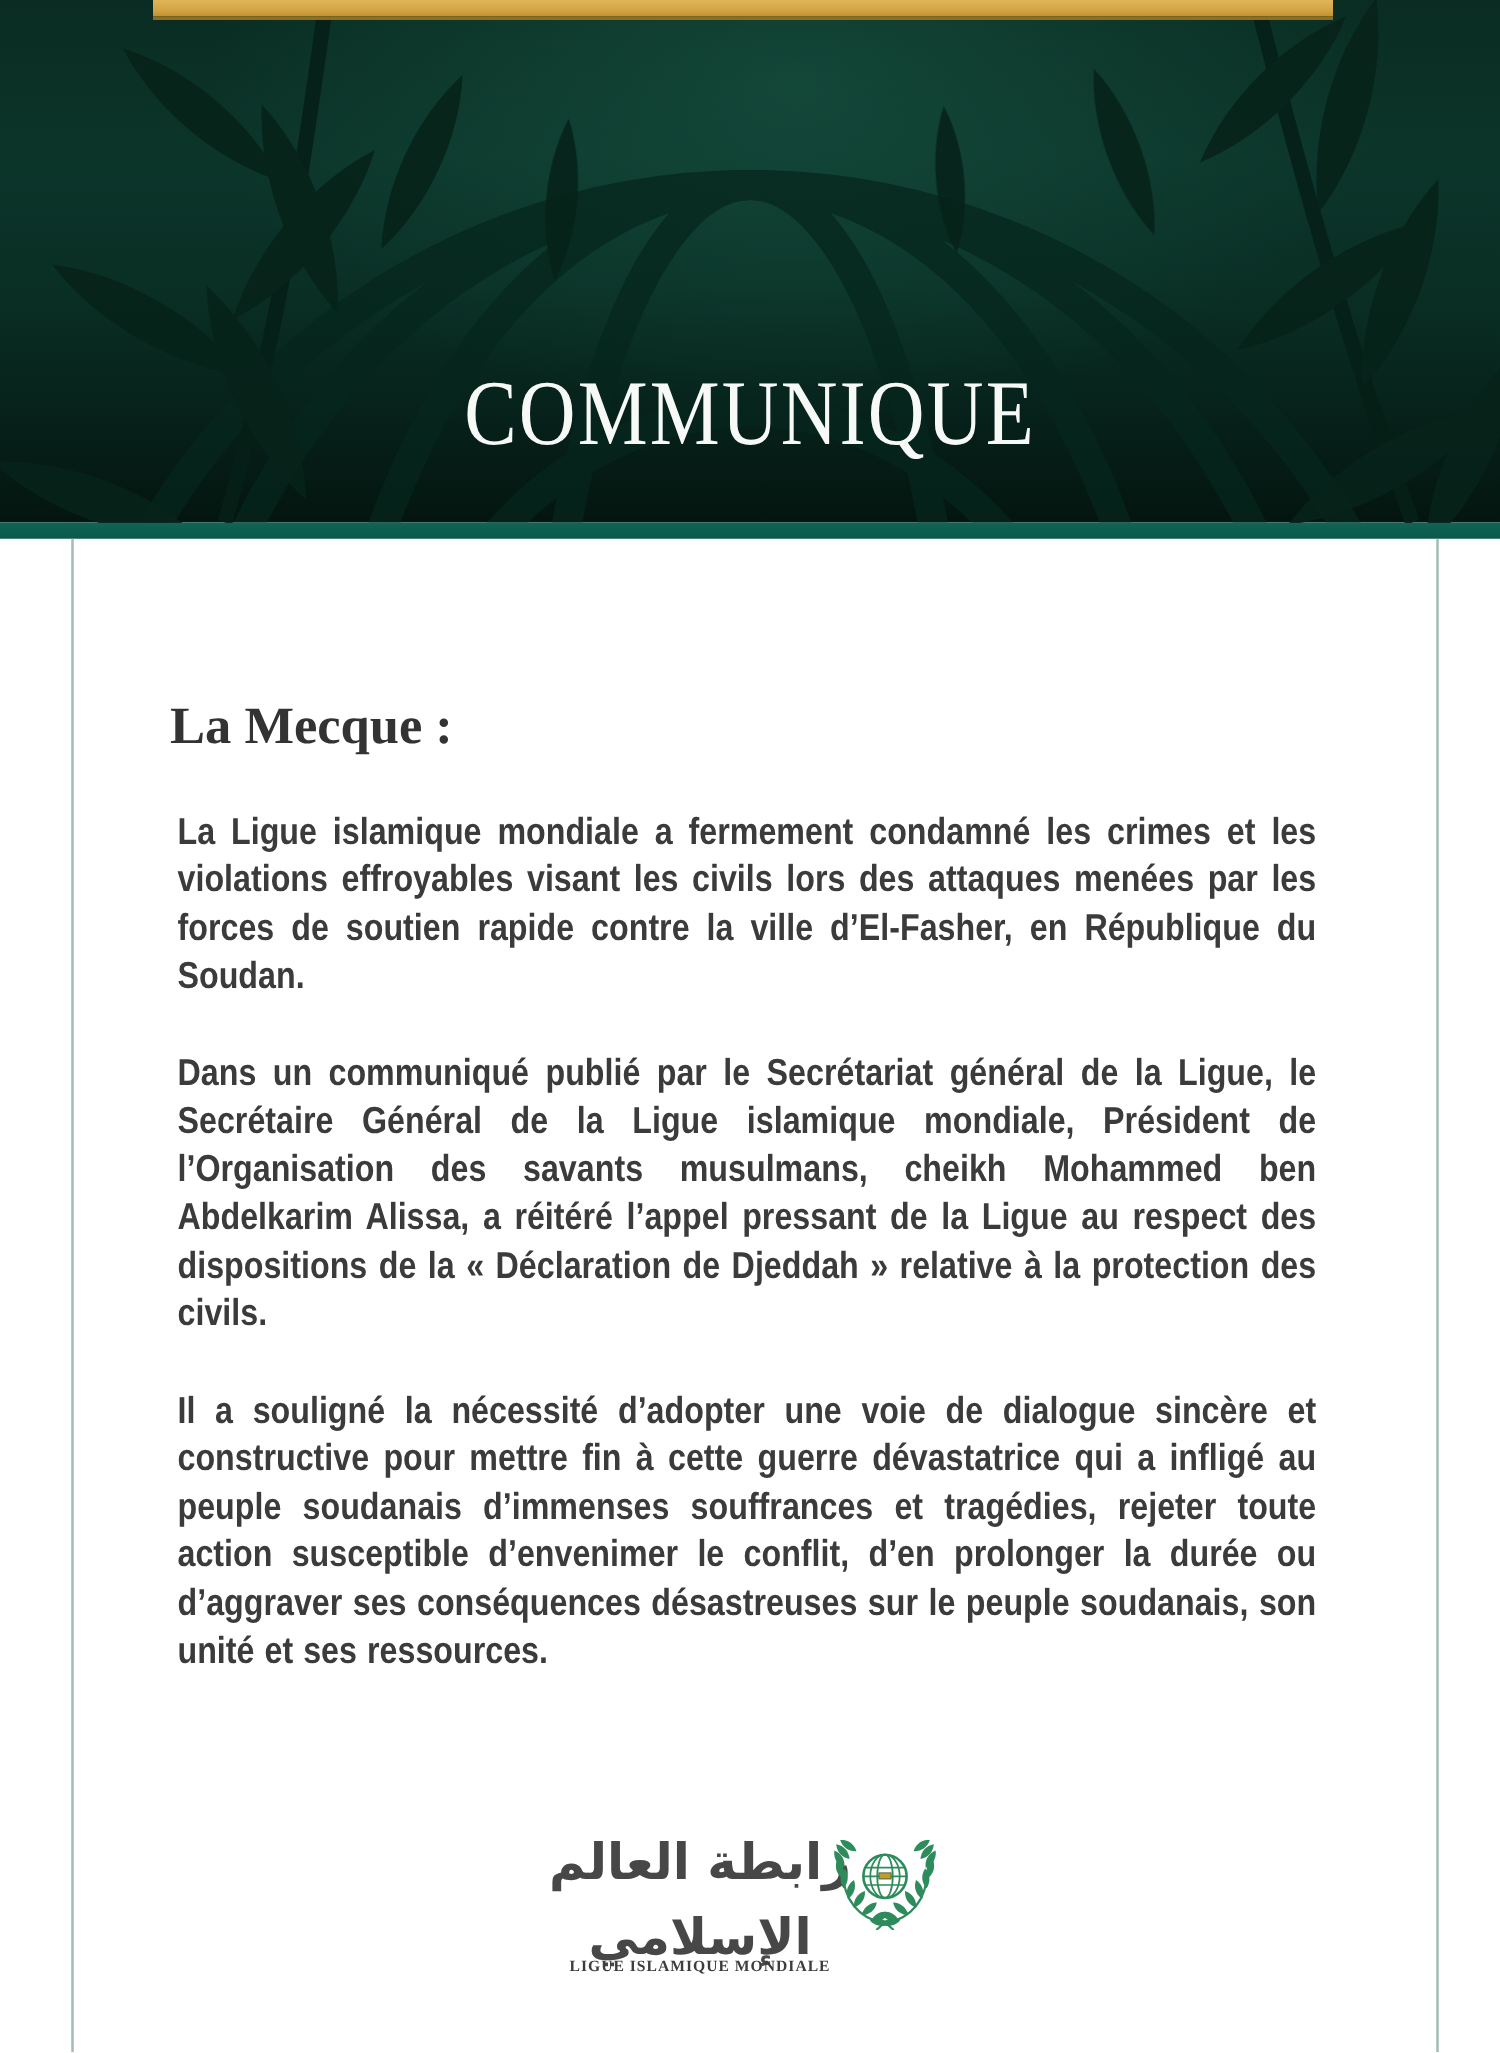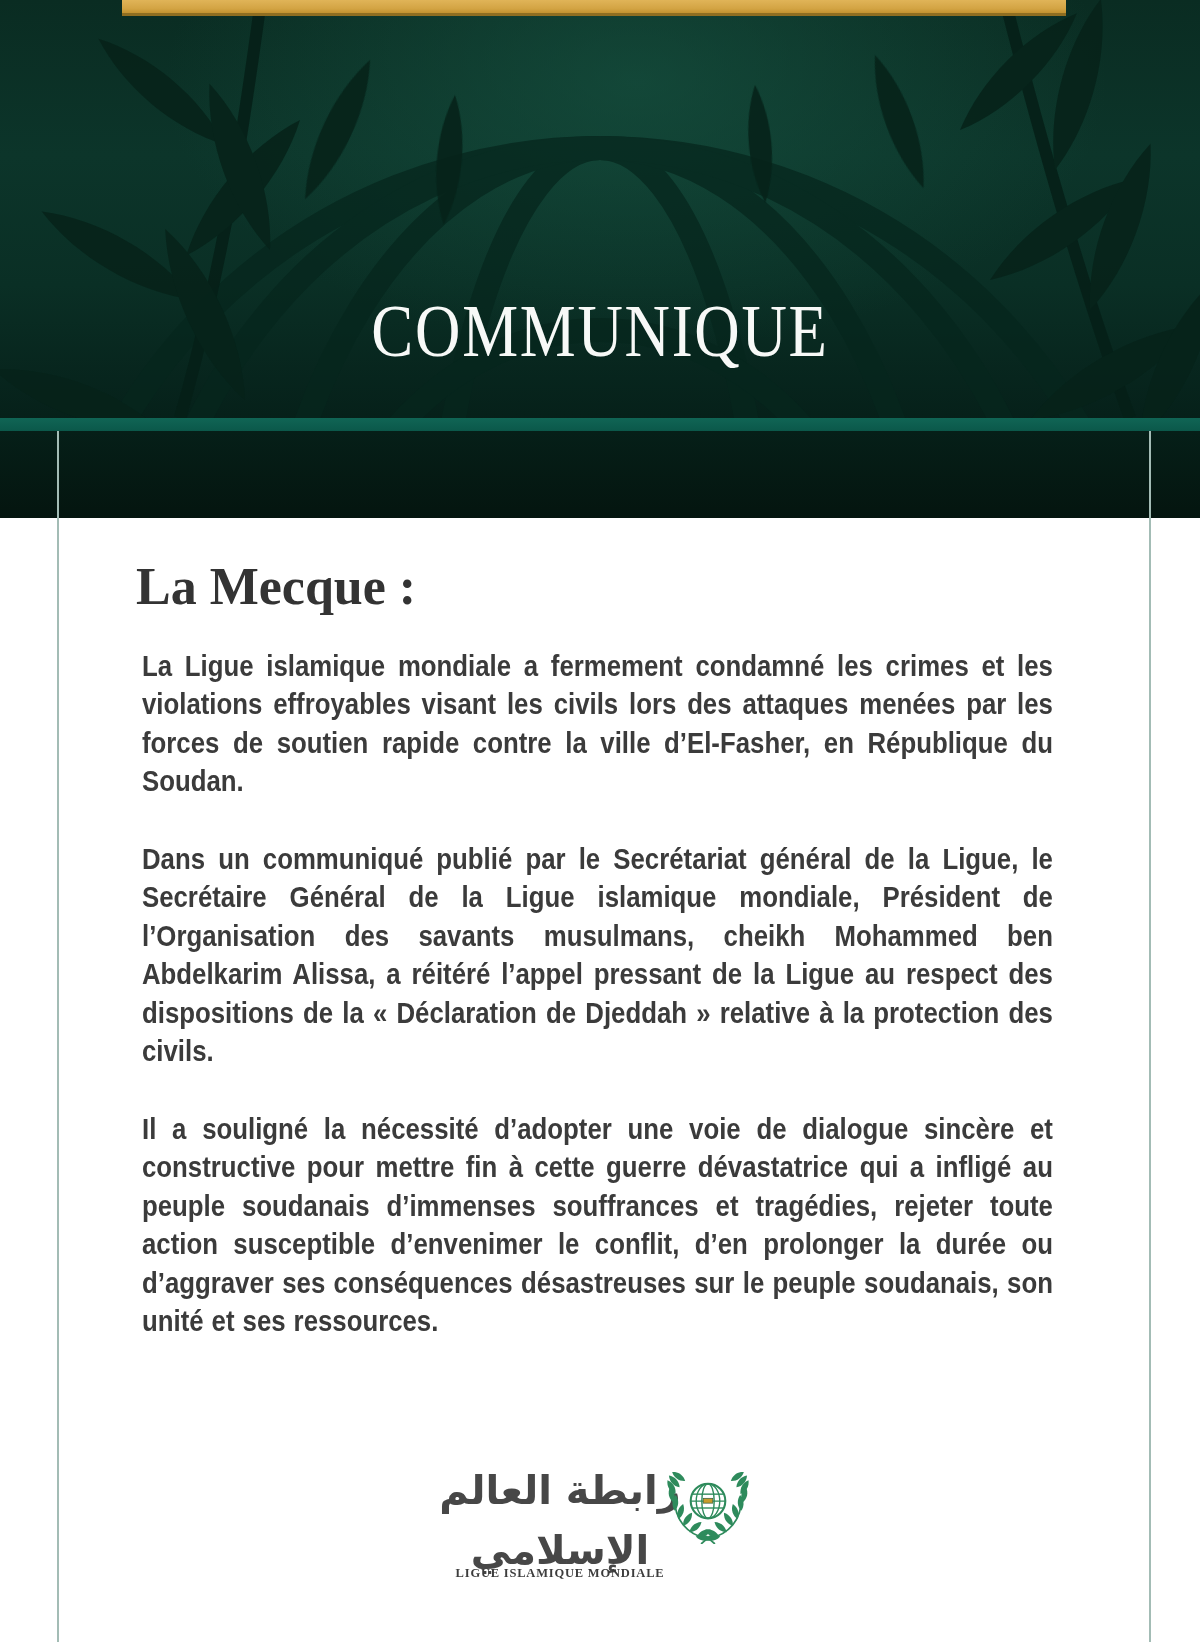--- a/index.html
+++ b/index.html
@@ -10,21 +10,21 @@
     height: 1642px;
     background: #ffffff;
     overflow: hidden;
     font-family: "Liberation Sans", sans-serif;
   }
 
   
   .header {
     position: absolute;
     left: 0; top: 0;
-    width: 1200px; height: 518px;
+    width: 1200px; height: 418px;
     background:
       radial-gradient(ellipse 760px 430px at 53% 16%, rgba(24,86,68,0.60), rgba(24,86,68,0) 62%),
       linear-gradient(180deg, #0a2c22 0%, #0c352a 30%, #0a2f25 55%, #06211a 80%, #04150f 100%);
   }
   .header-decor {
     position: absolute;
     left: 0; top: 0;
     width: 1200px; height: 418px;
   }
   .gold-bar {
@@ -63,21 +63,21 @@
     background: #a3bcb5;
   }
   .rule-left  { left: 57px; }
   .rule-right { left: 1149px; }
 
   
   .doc-heading {
     position: absolute;
     left: 136px; top: 558px;
     font-family: "Liberation Serif", serif;
-    font-size: 52px;
+    font-size: 42px;
     font-weight: 700;
     color: #333333;
     line-height: 1.1;
   }
   .body-paragraph {
     position: absolute;
     left: 142px;
     width: 1060px;
     transform: scaleX(0.8594);
     transform-origin: 0 0;

